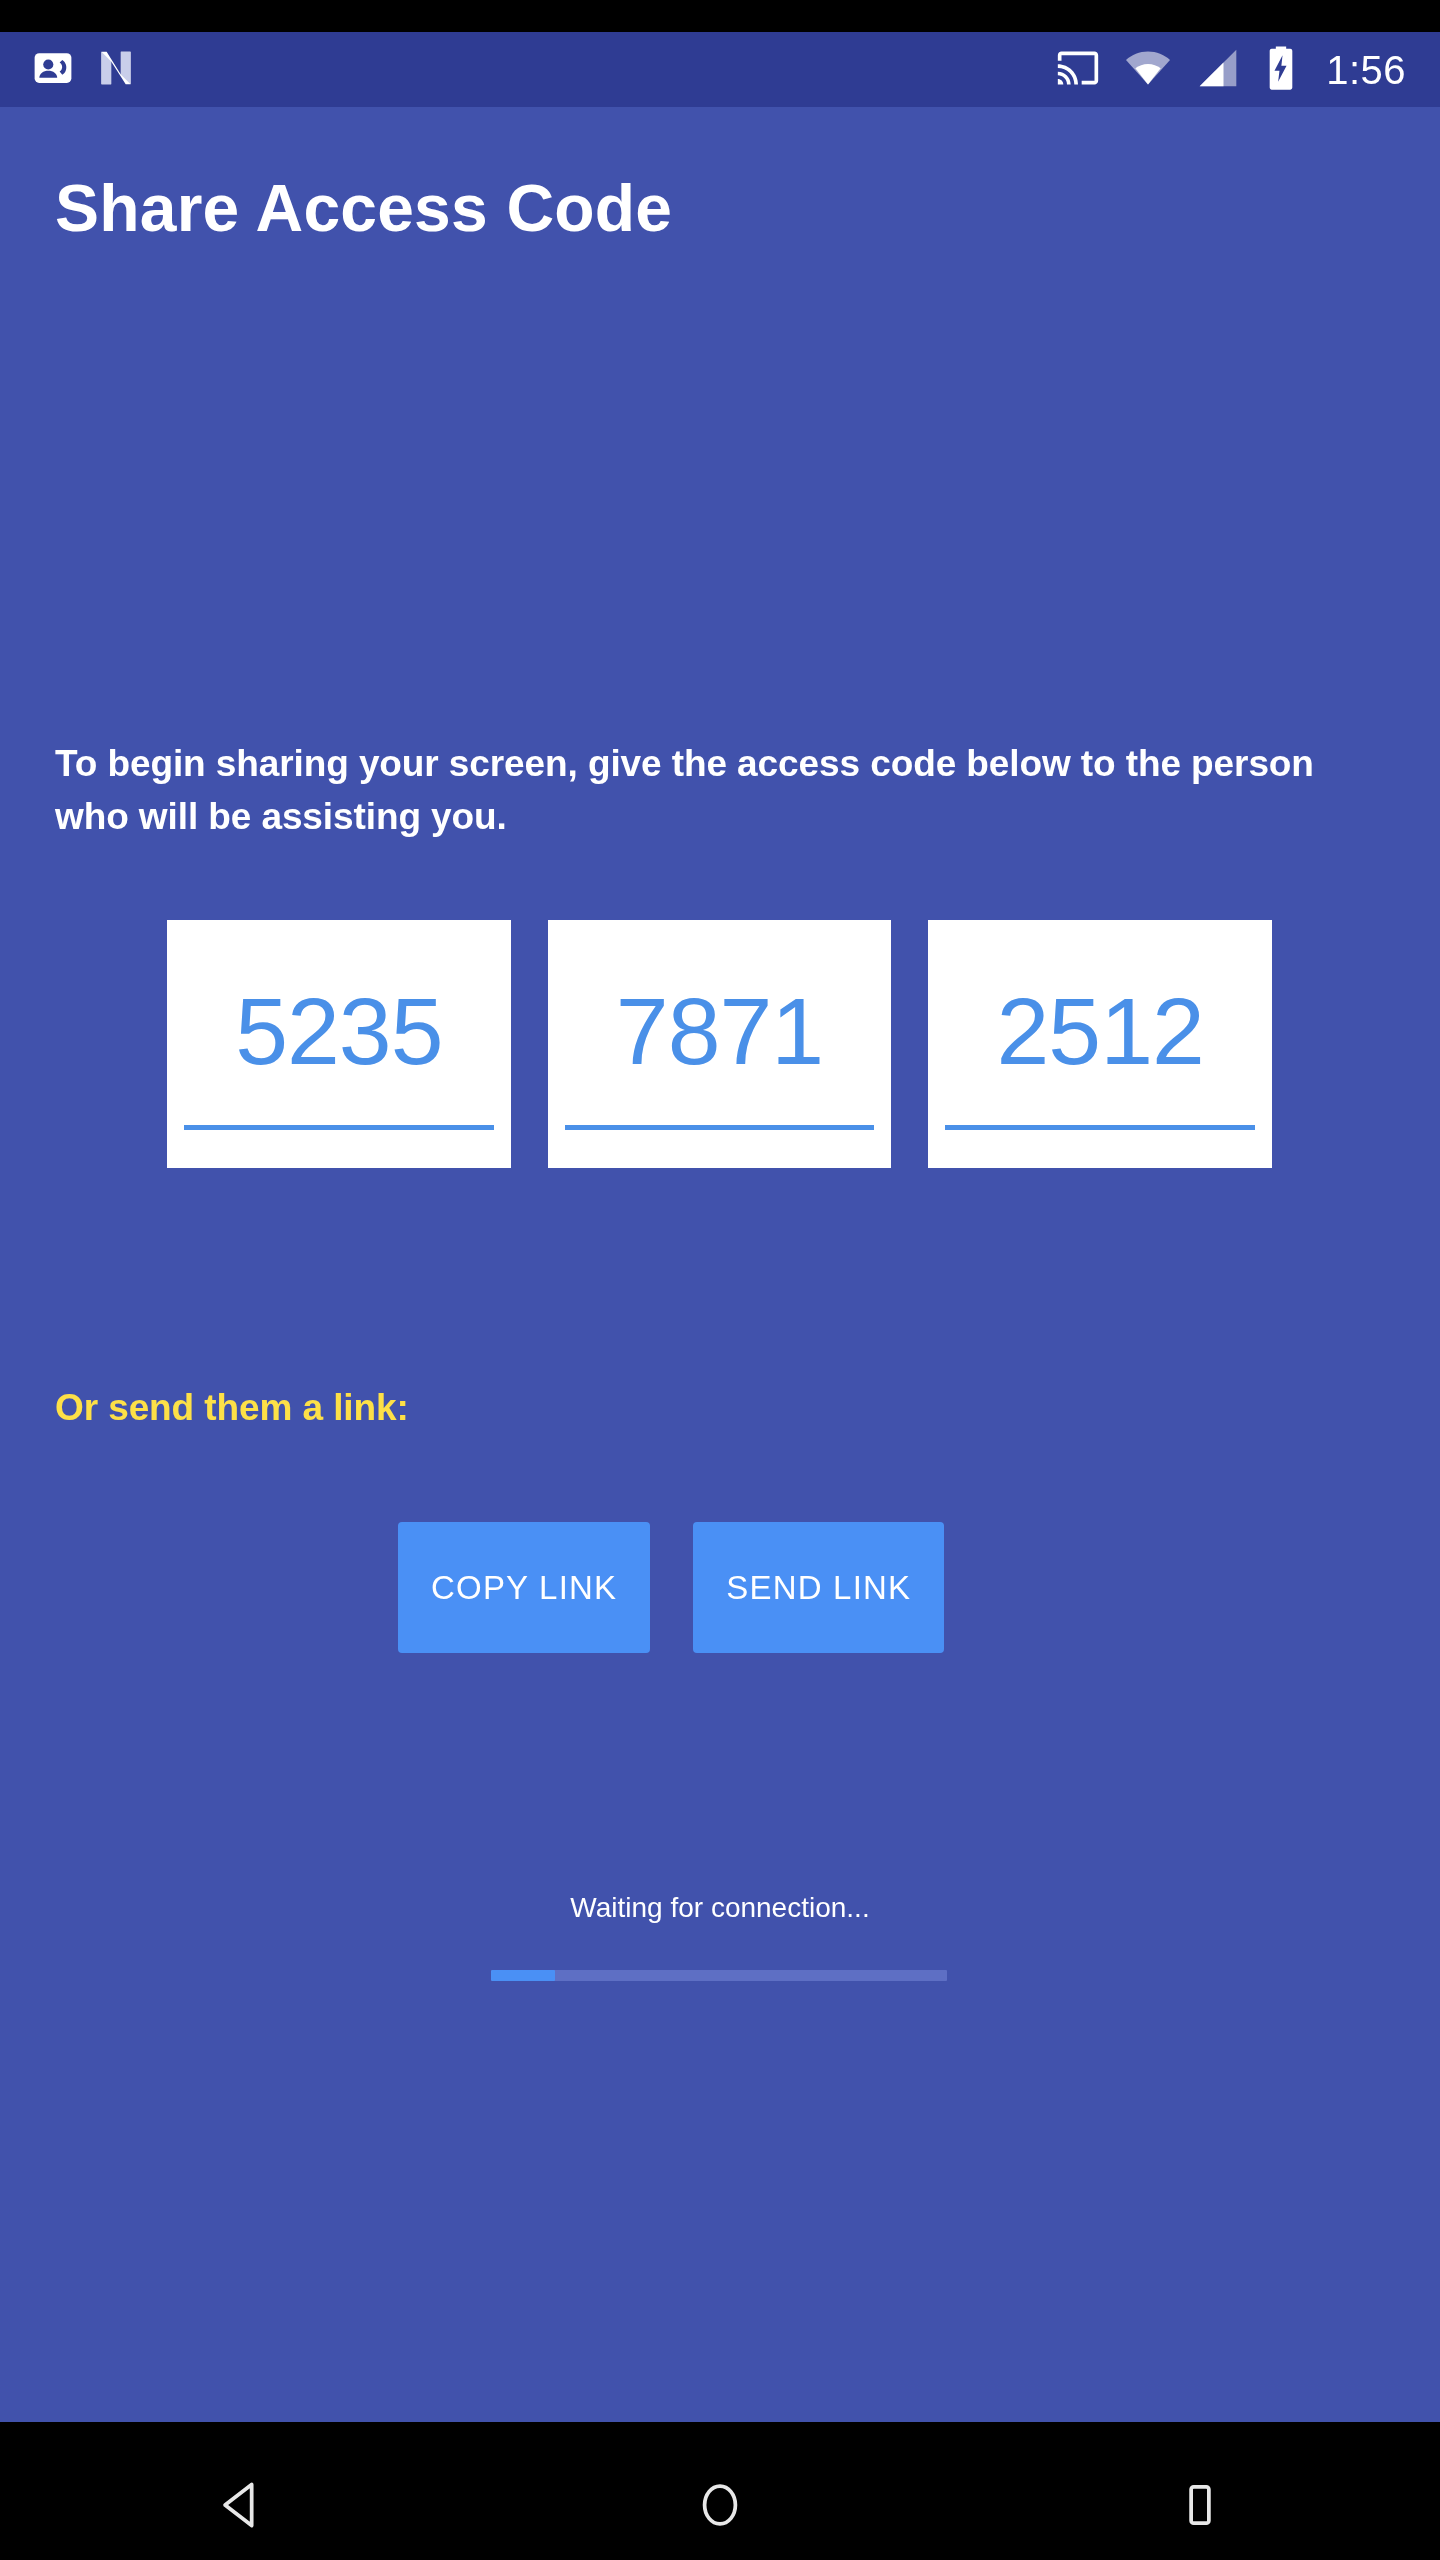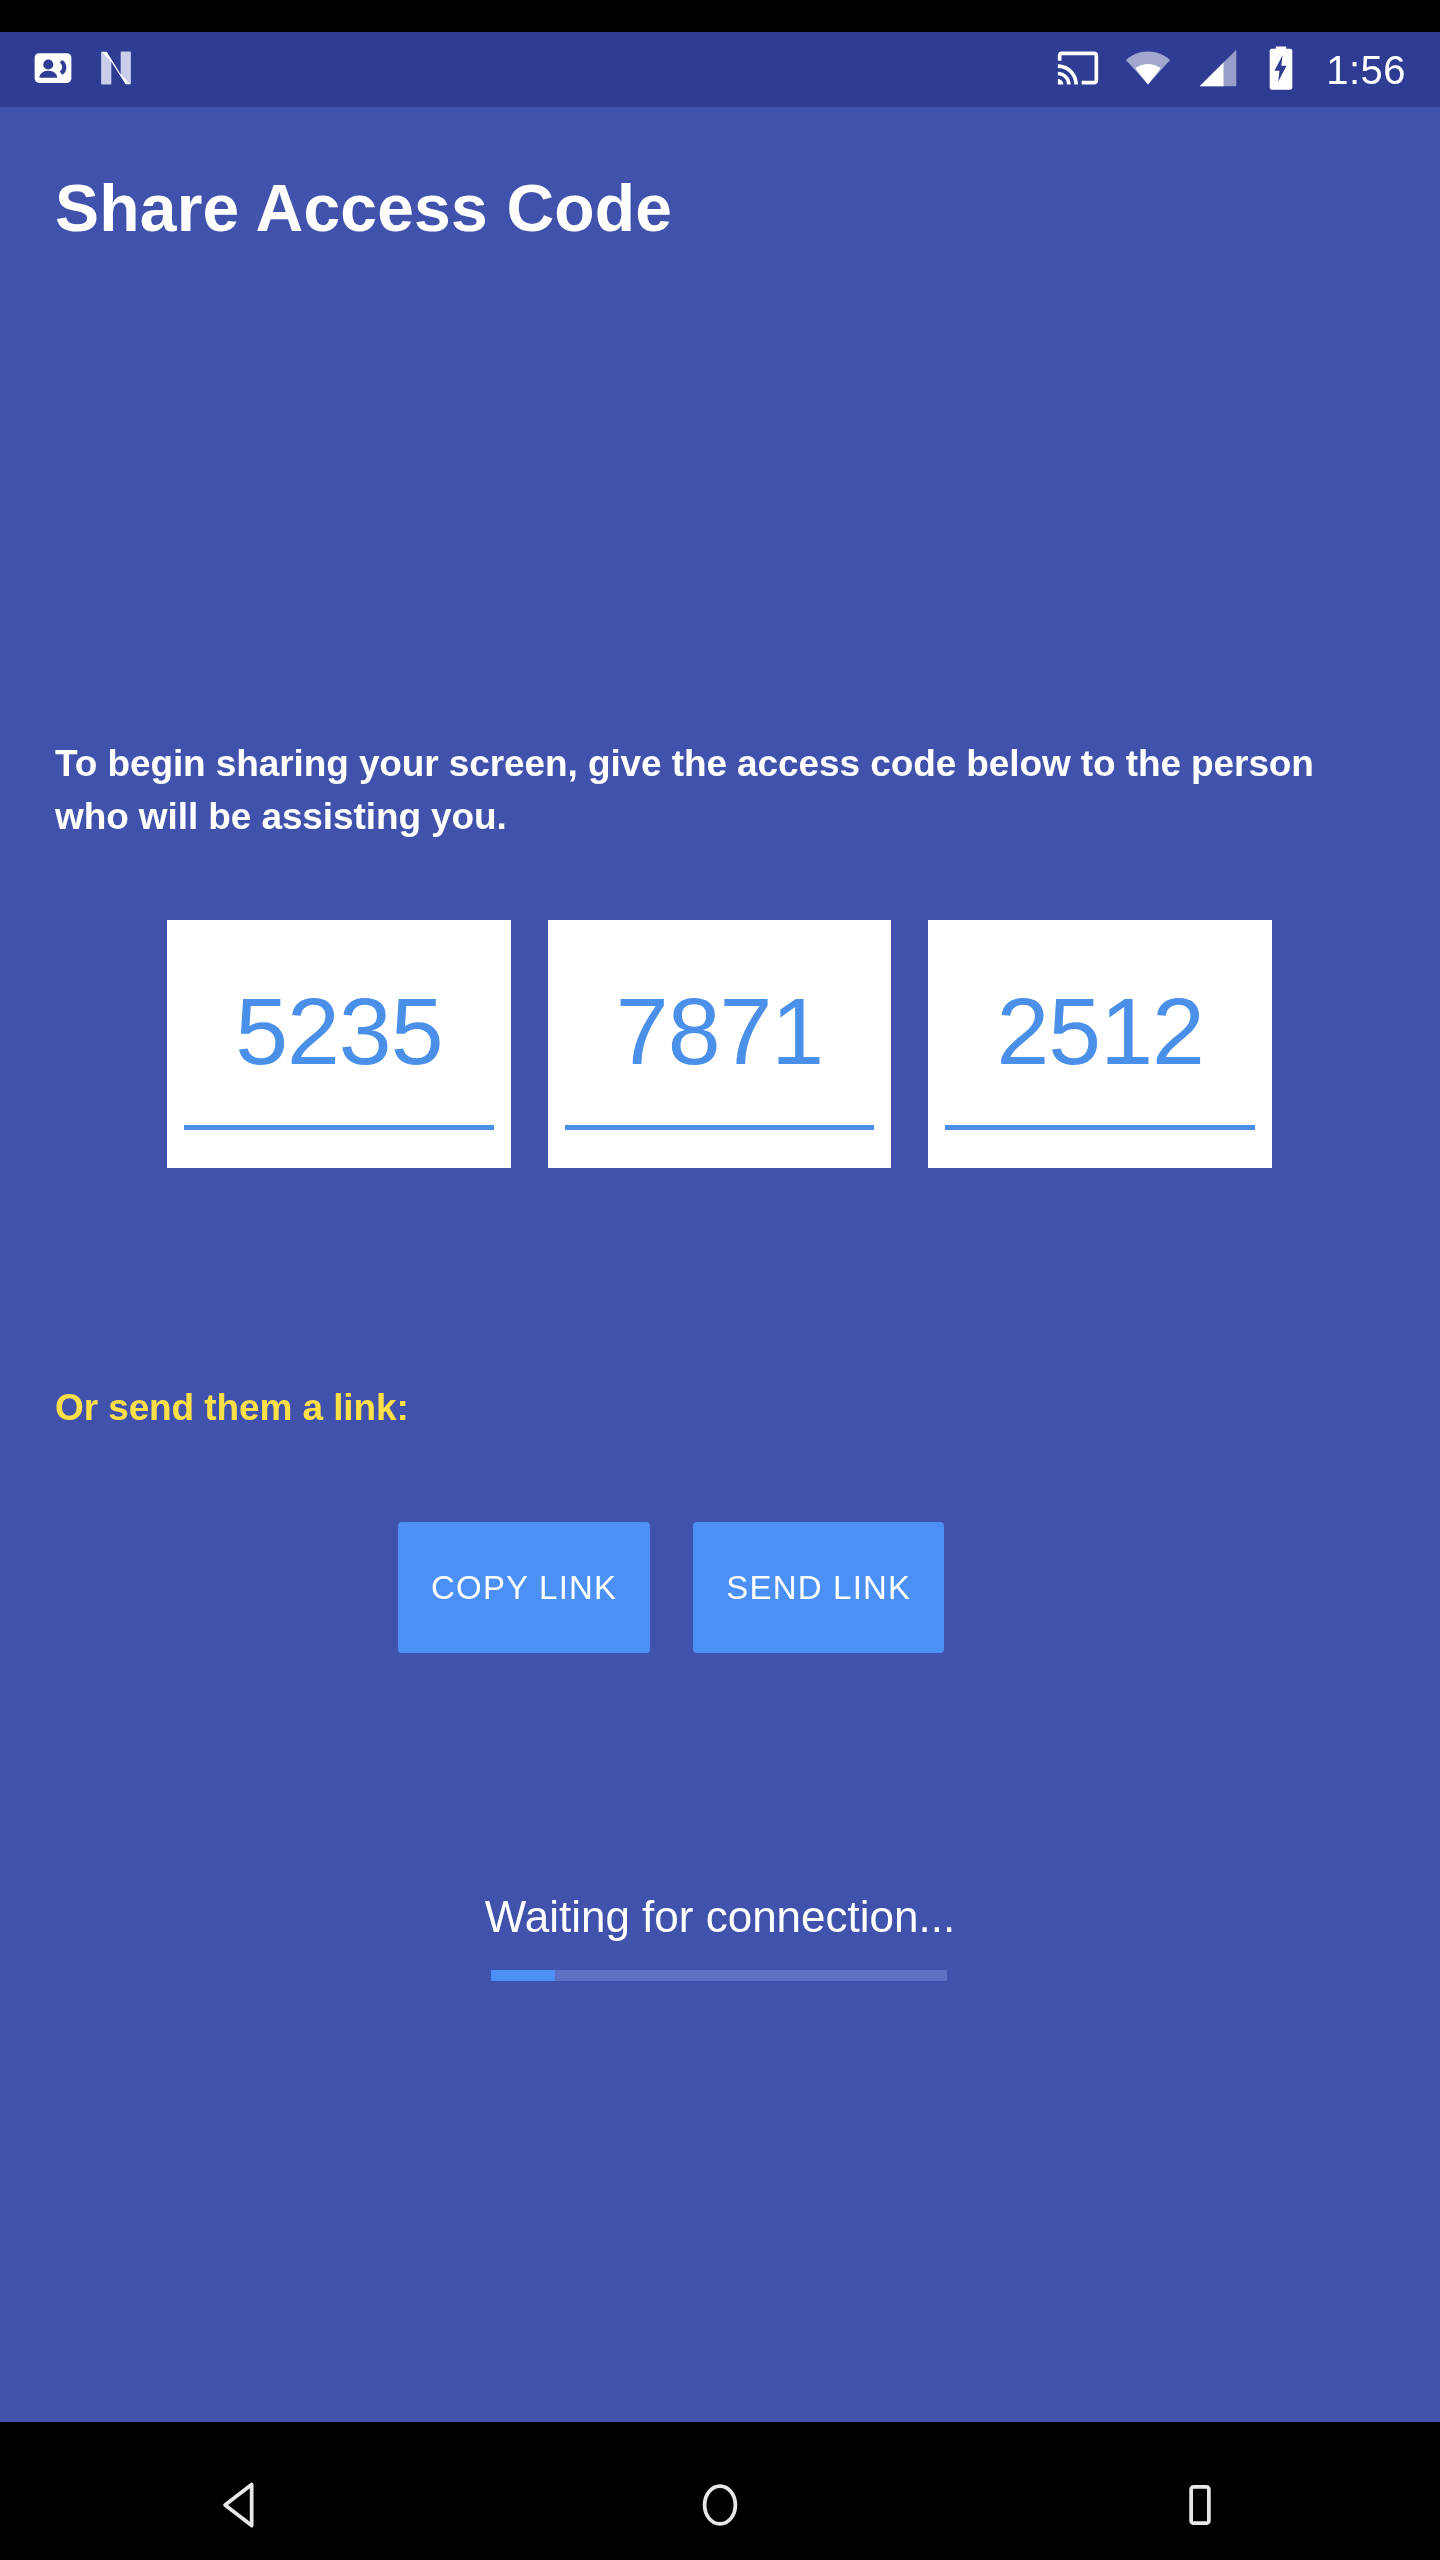--- a/index.html
+++ b/index.html
@@ -125,21 +125,21 @@
     white-space:nowrap;
     cursor:pointer;
   }
 
   
   #waiting-text {
     position:absolute;
     top:1860px; left:0; width:1440px;
     text-align:center;
     color:#FFFFFF;
-    font-size:44px;
+    font-size:28px;
     font-weight:400;
     letter-spacing:0px;
   }
   #progress-track {
     position:absolute;
     left:491px; top:1938px;
     width:456px; height:11px;
     background:#5E6FC4;
     border-radius:1px;
     overflow:hidden;

